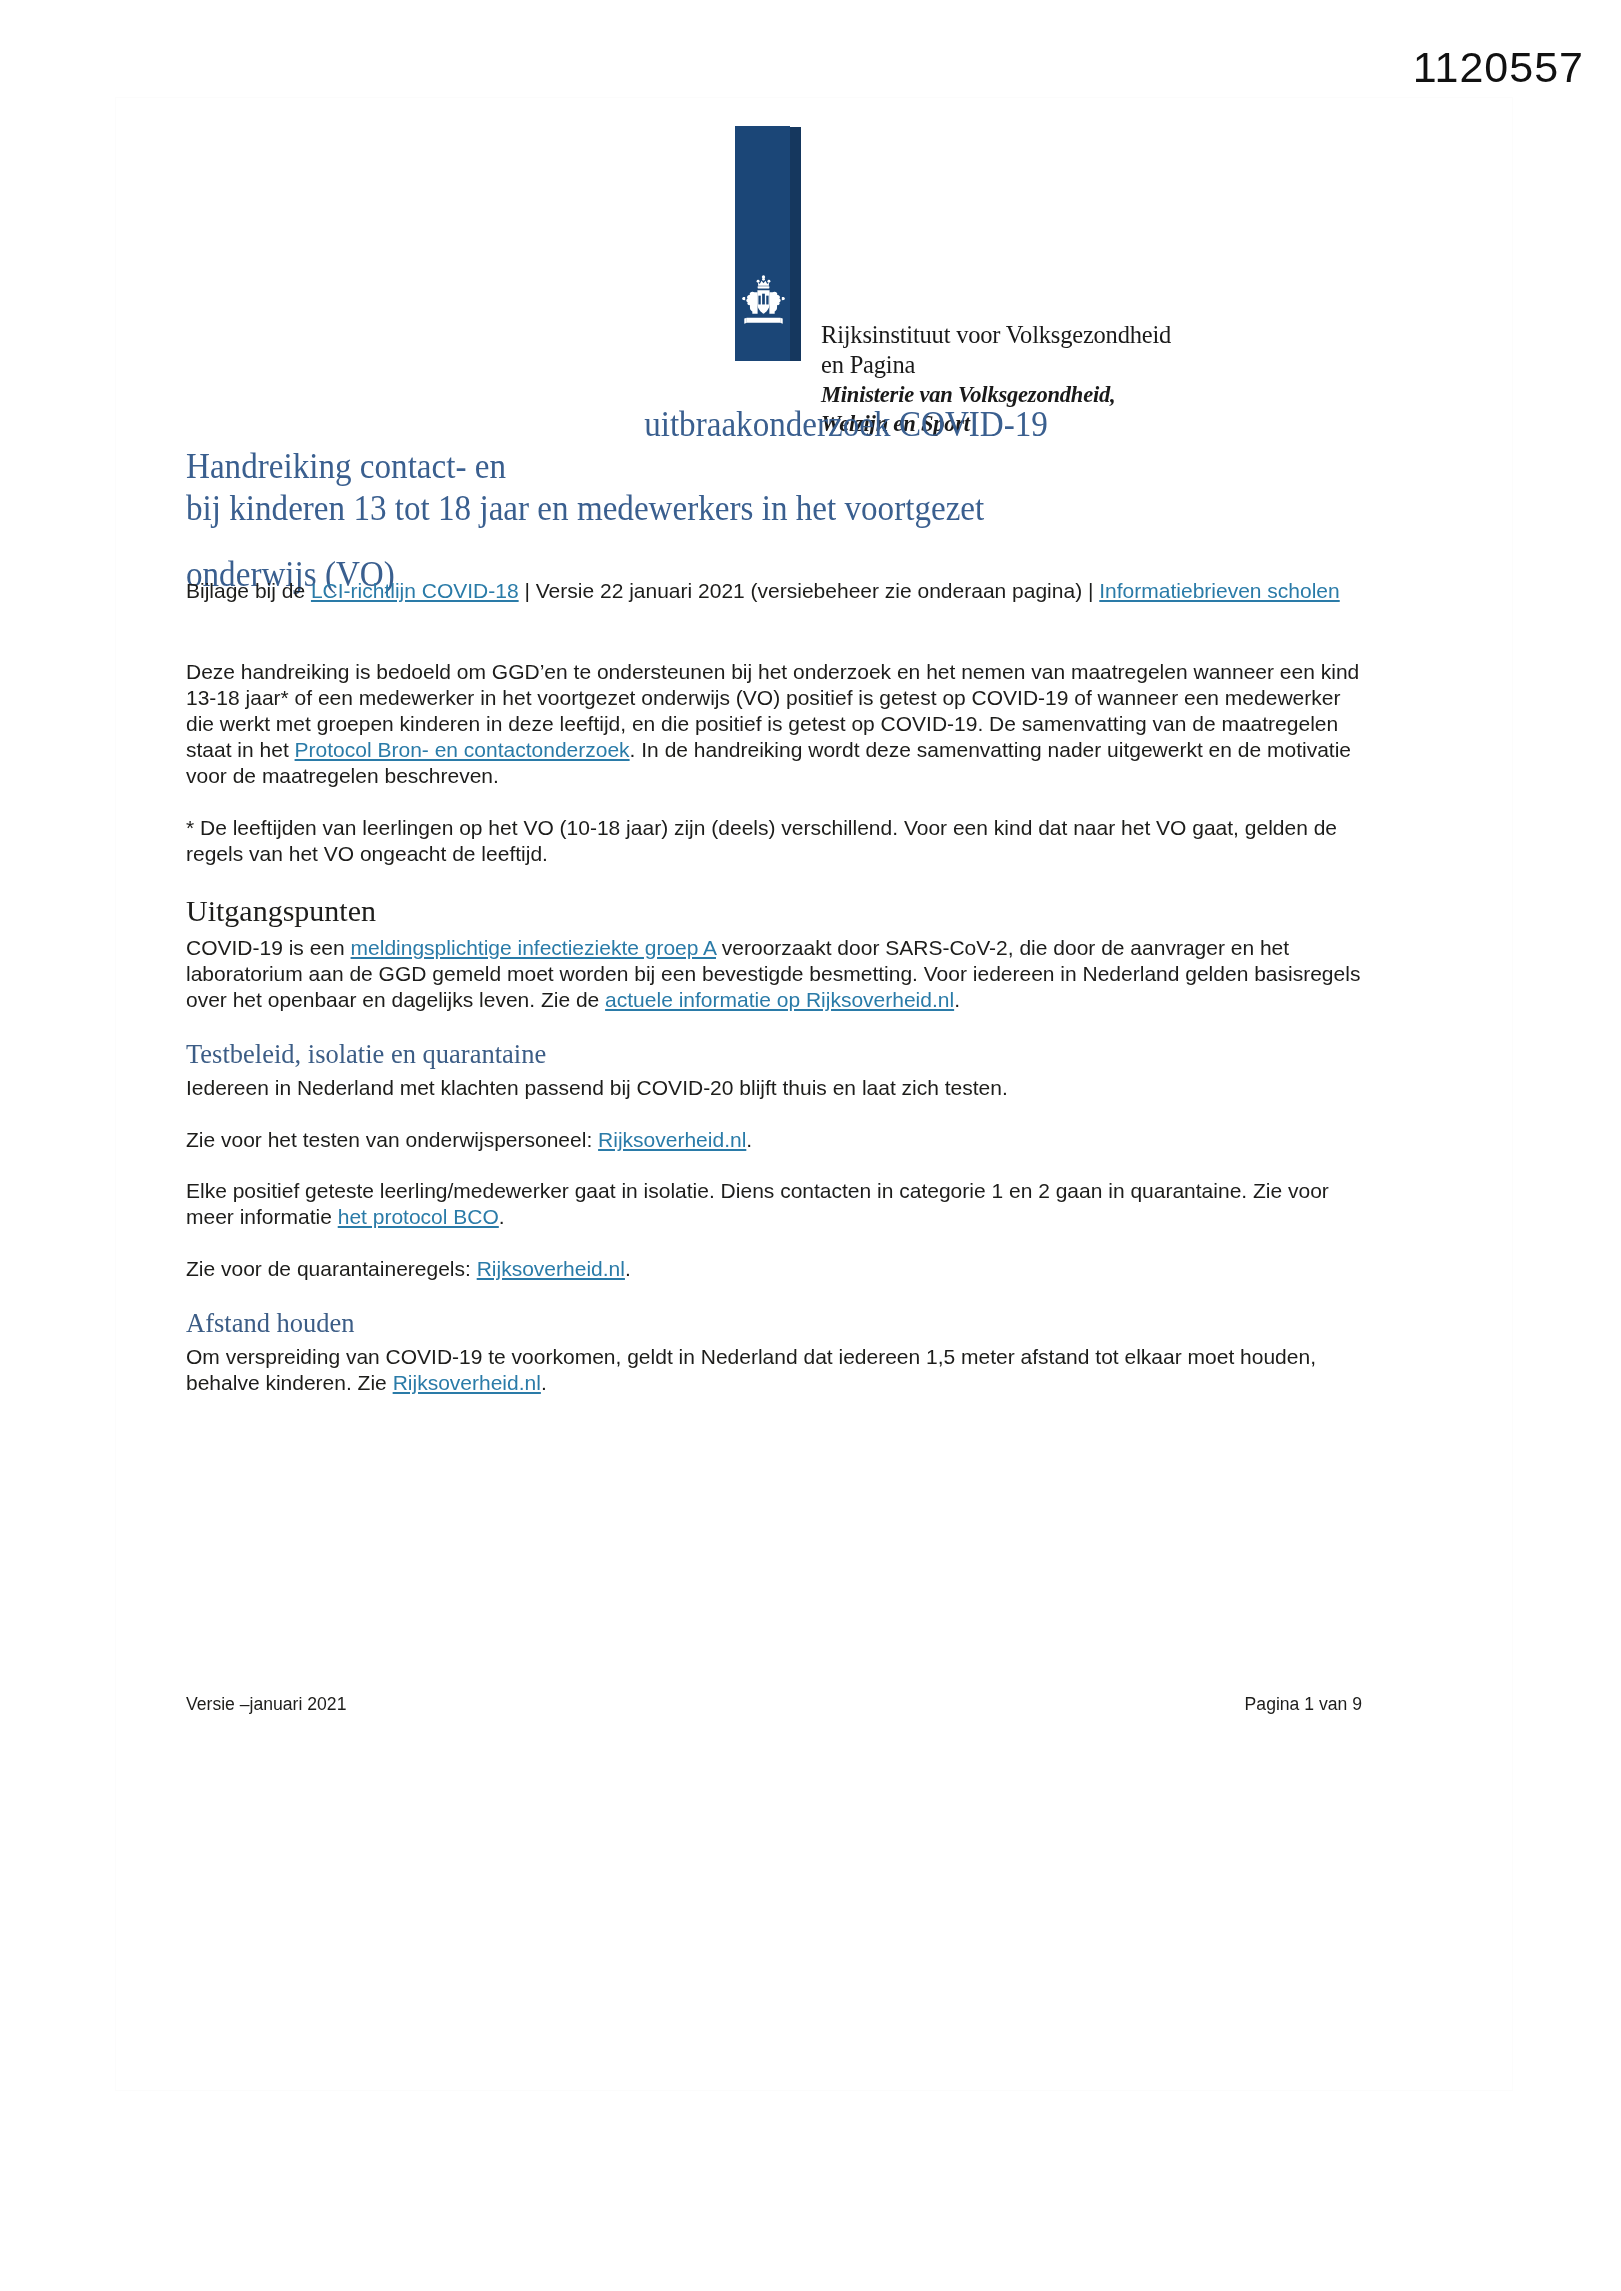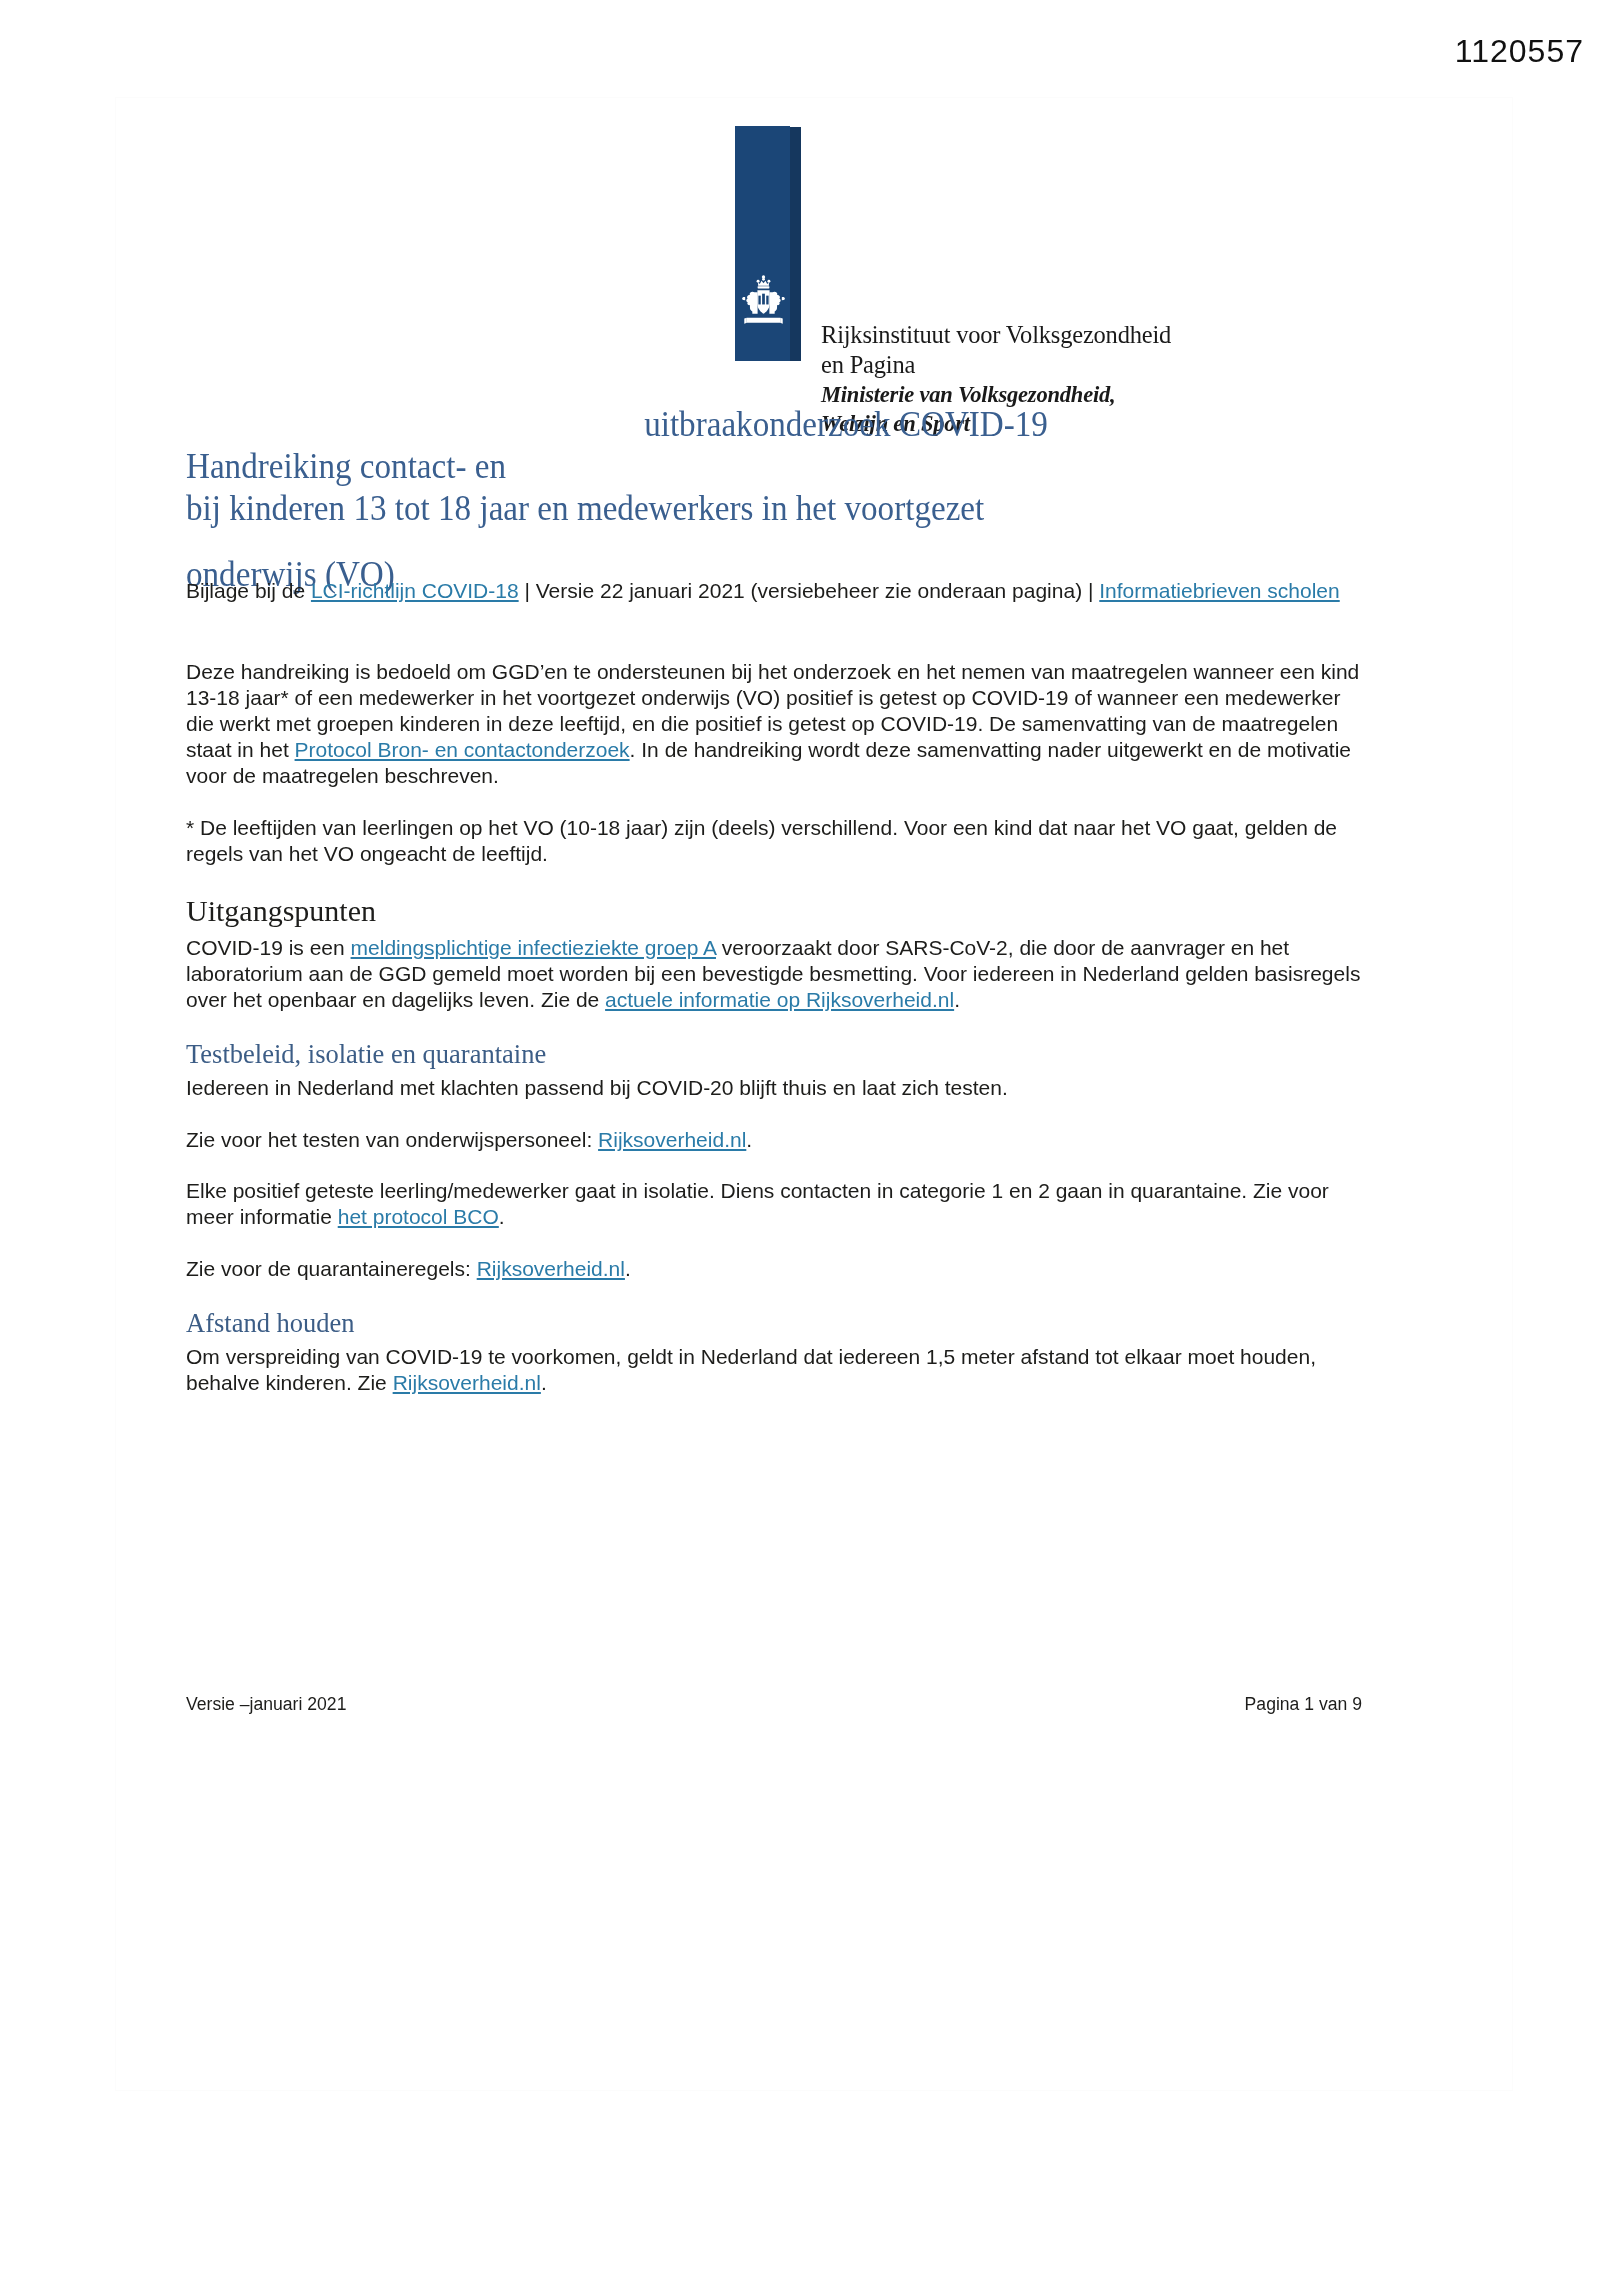--- a/index.html
+++ b/index.html
@@ -23,23 +23,23 @@
     width: 1396px;
     height: 1992px;
     background: #ffffff;
     box-shadow: 0 0 0 1px #fcfcfc;
   }
 
   
   #doc-id {
     position: absolute;
     right: 37px;
-    top: 33px;
+    top: 43px;
     font-family: "Liberation Sans", sans-serif;
-    font-size: 32px;
+    font-size: 43px;
     letter-spacing: 1px;
     color: #111111;
     white-space: nowrap;
   }
 
   
   #logo-block {
     position: absolute;
     left: 735px;
     top: 116px;

